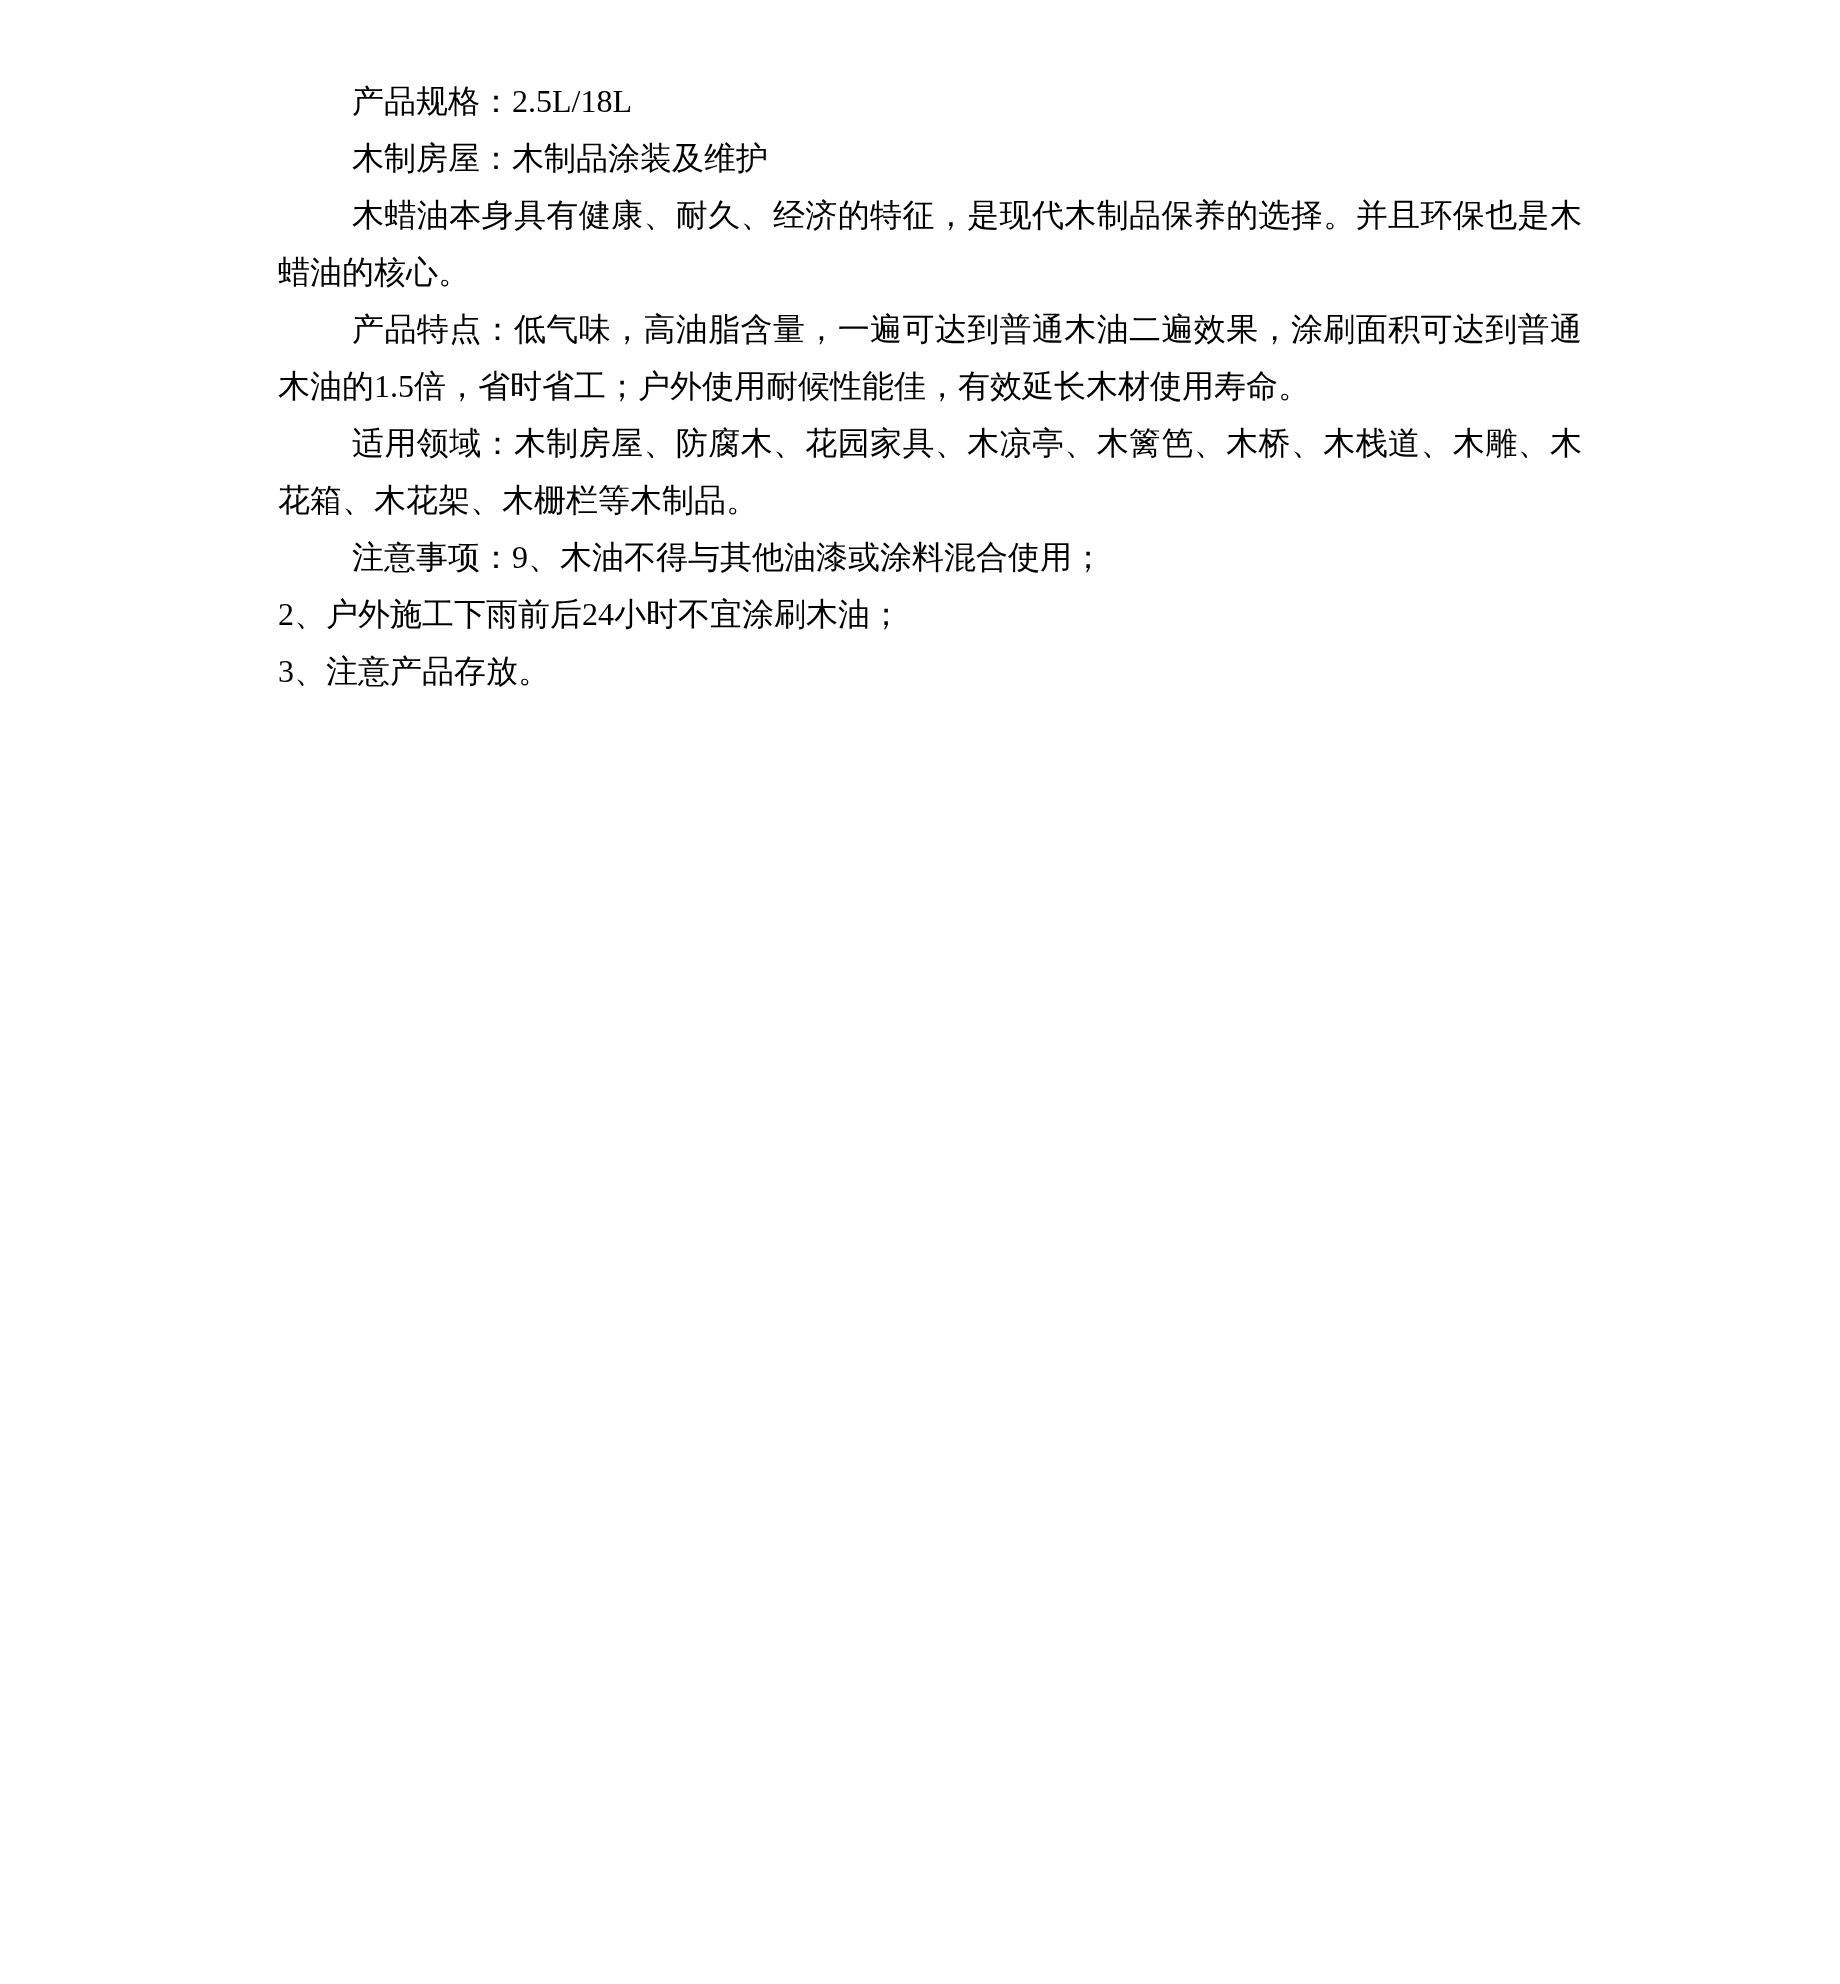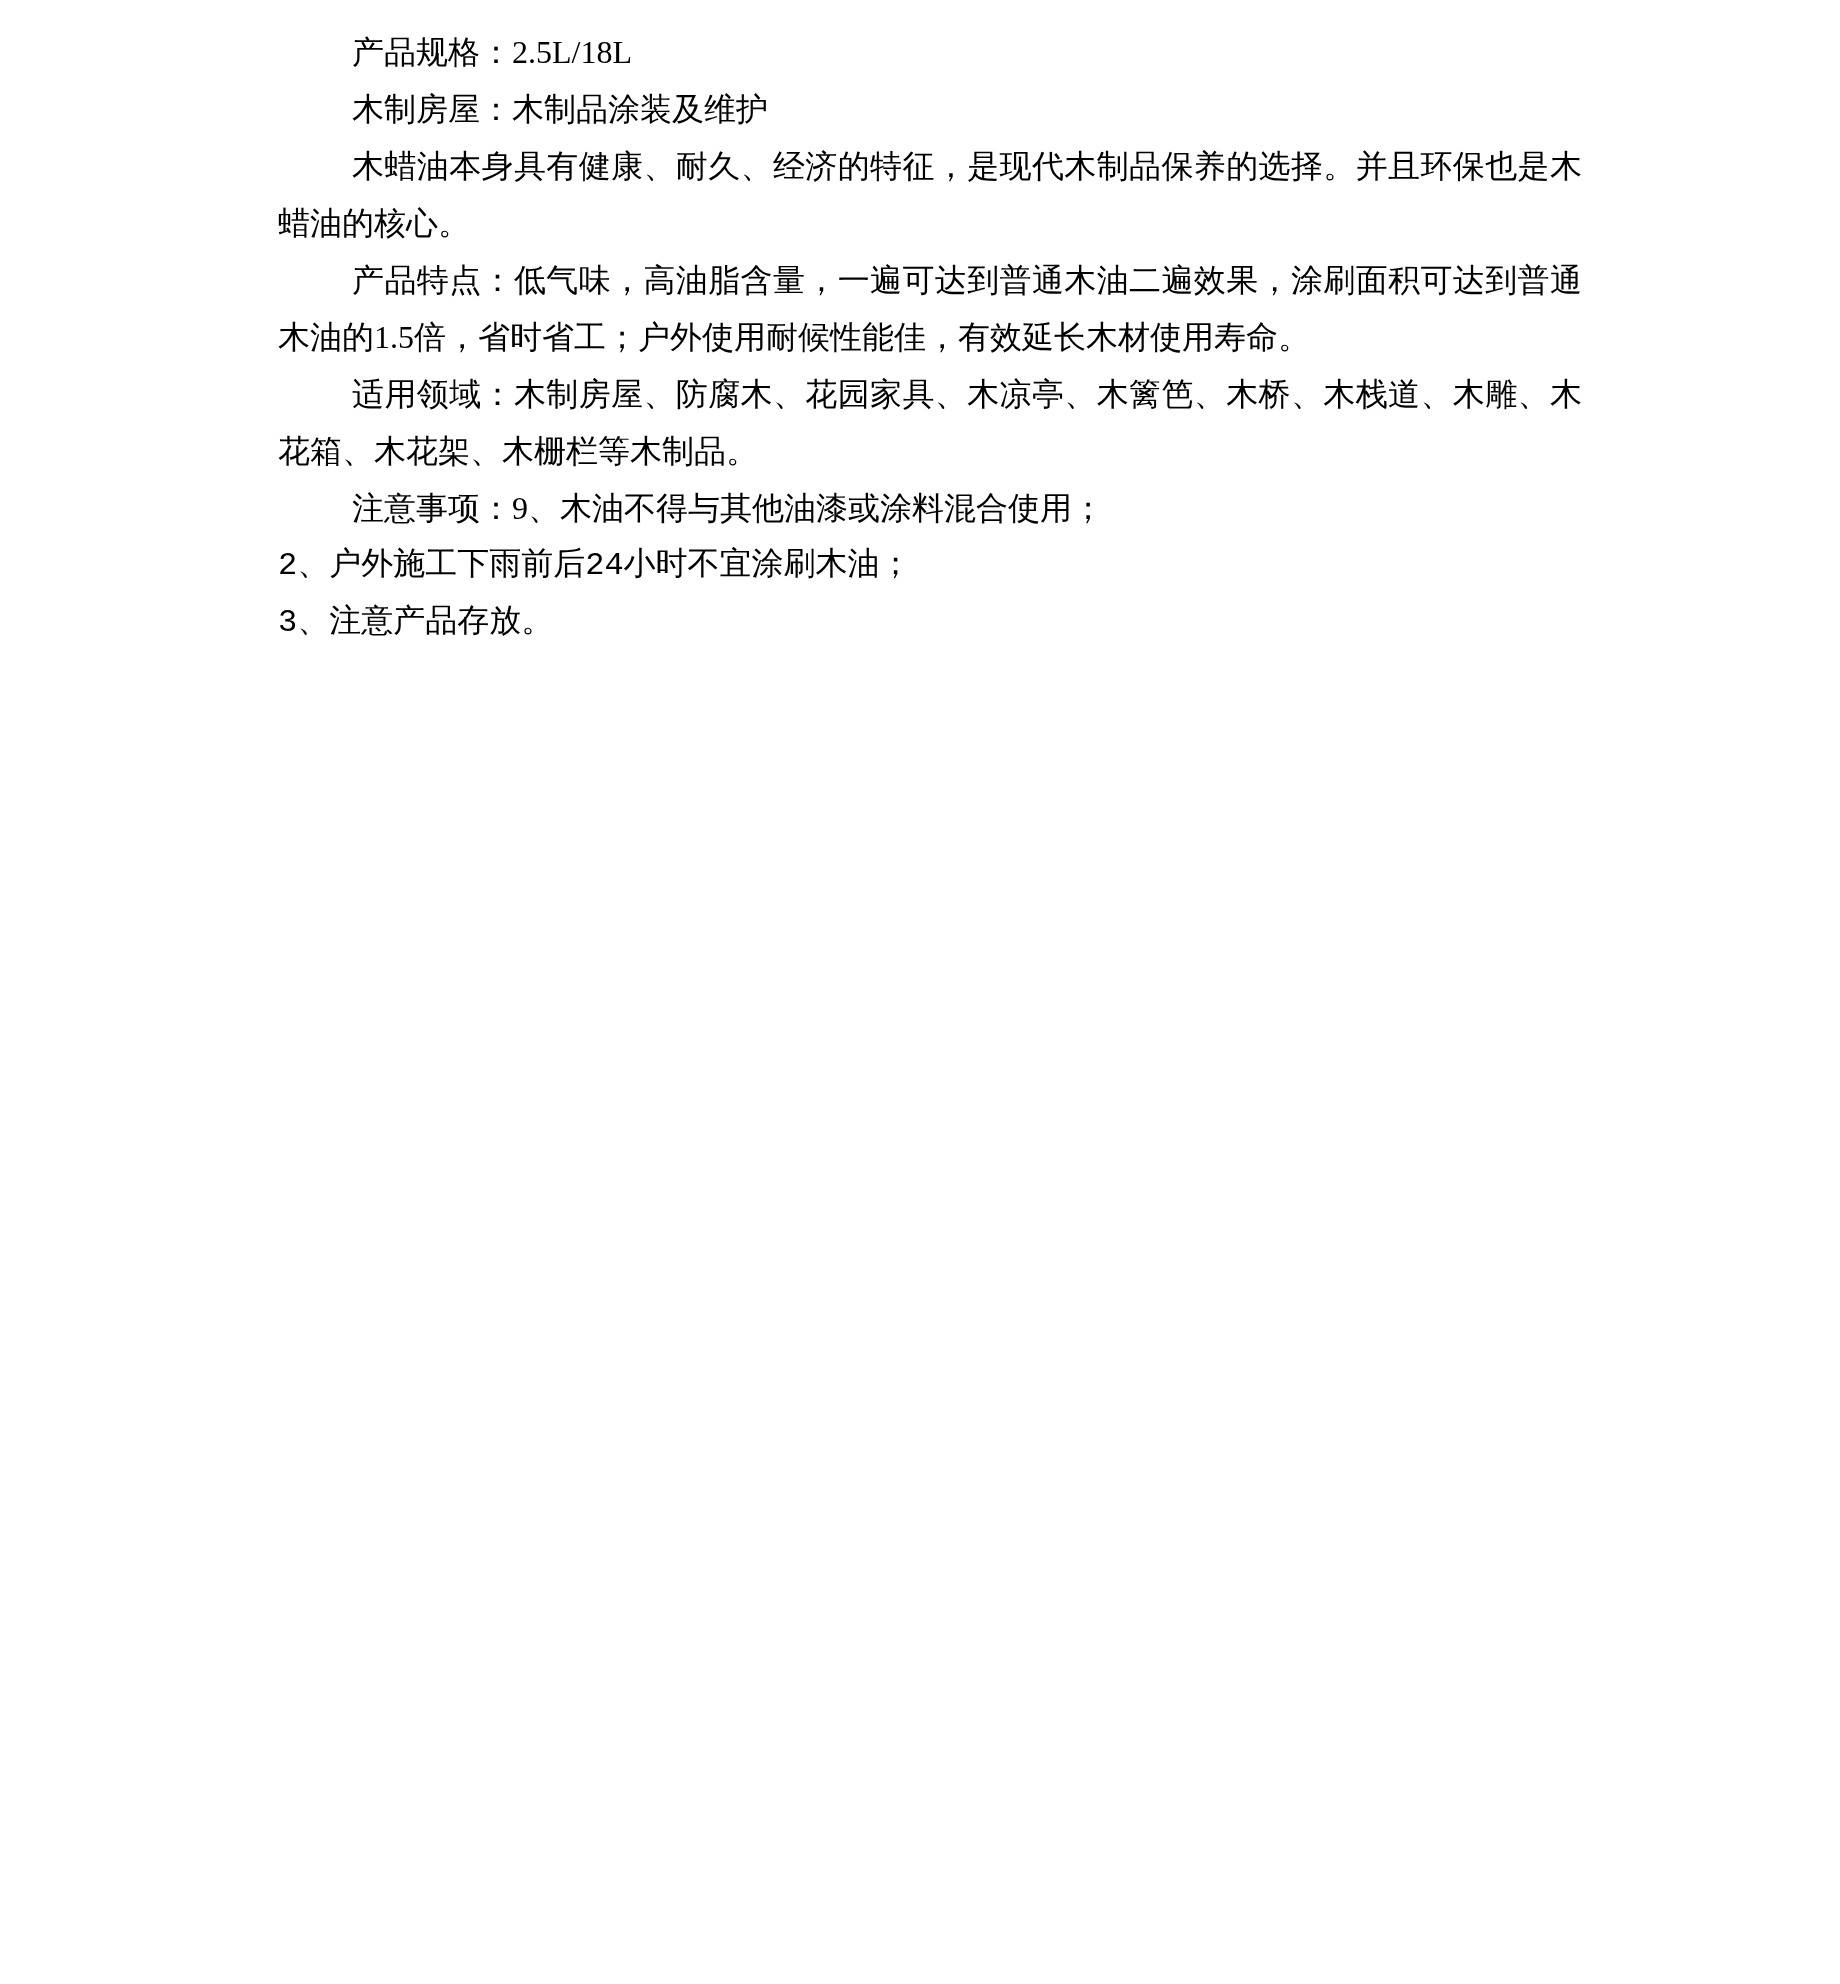--- a/index.html
+++ b/index.html
@@ -9,21 +9,21 @@
   }
   body {
     width: 1840px;
     height: 1985px;
     overflow: hidden;
   }
   .doc-page {
     box-sizing: border-box;
     width: 1840px;
     height: 1393px;
-    padding: 24px 258px 0 278px;
+    padding: 73px 258px 0 278px;
     background: #ffffff;
     color: #000000;
     font-family: "Liberation Serif", "DejaVu Serif", serif;
     font-size: 32px;
     line-height: 57px;
     text-align: justify;
     border-radius: 14px;
   }
   .doc-page p {
     margin: 0;
@@ -35,21 +35,20 @@
   }
   
   .para-spaced {
     margin-top: 85px;
   }
   
   .note-sub {
     margin-left: 224px;
     margin-top: 28px;
     text-indent: 0;
-    font-family: Liberation Mono, monospace;
   }
 </style>
 </head>
 <body>
 
 <div class="doc-page">
 
   <p class="para-indent">产品规格：2.5L/18L</p>
 
   <p class="para-indent para-spaced">木制房屋：木制品涂装及维护</p>

